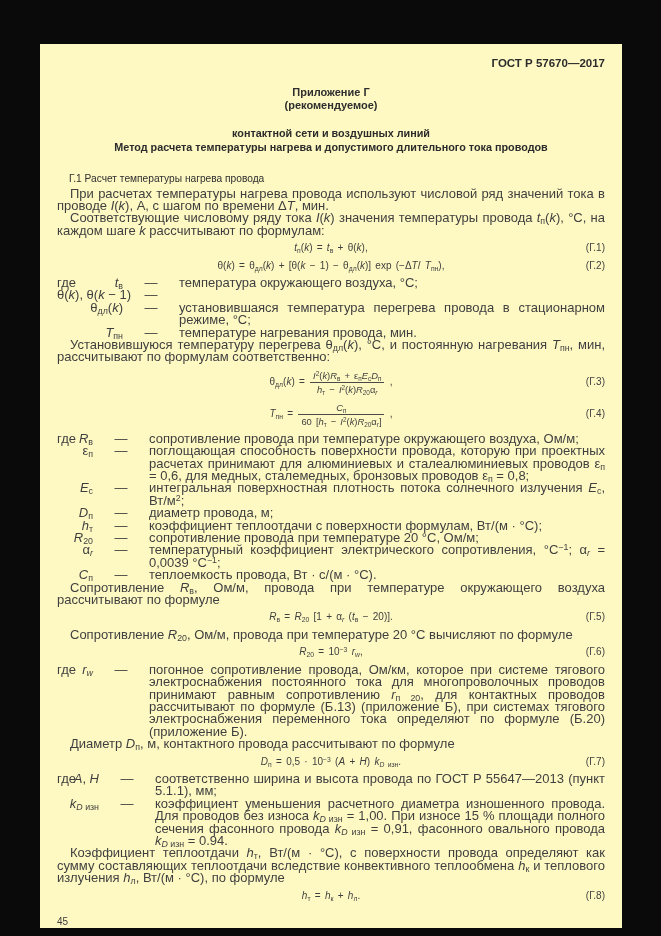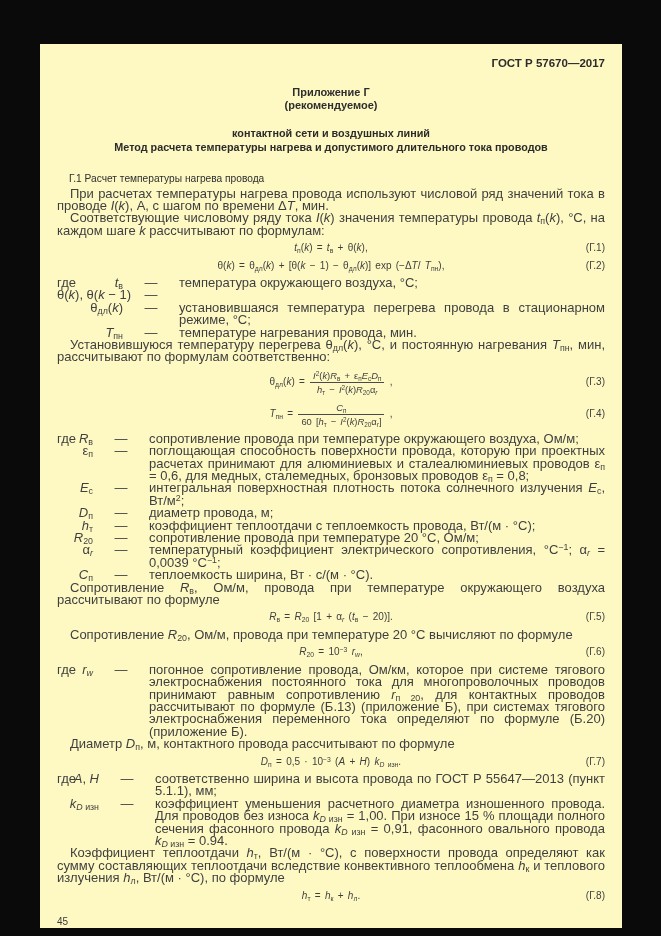--- a/index.html
+++ b/index.html
@@ -136,36 +136,36 @@
           <div class="ddef">интегральная поверхностная плотность потока солнечного излучения <i>E</i><sub>с</sub>, Вт/м<sup>2</sup>;</div>
         </div>
         <div class="drow" style="--tw: 36px;">
           <div class="dterm"><i>D</i><sub>п</sub></div>
           <div class="ddash">—</div>
           <div class="ddef">диаметр провода, м;</div>
         </div>
         <div class="drow" style="--tw: 36px;">
           <div class="dterm"><i>h</i><sub>т</sub></div>
           <div class="ddash">—</div>
-          <div class="ddef">коэффициент теплоотдачи с теплоемкость провода, Вт/(м · °С);</div>
+          <div class="ddef">коэффициент теплоотдачи с поверхности формулам, Вт/(м · °С);</div>
         </div>
         <div class="drow" style="--tw: 36px;">
           <div class="dterm"><i>R</i><sub>20</sub></div>
           <div class="ddash">—</div>
           <div class="ddef">сопротивление провода при температуре 20 °С, Ом/м;</div>
         </div>
         <div class="drow" style="--tw: 36px;">
           <div class="dterm">α<sub><i>r</i></sub></div>
           <div class="ddash">—</div>
           <div class="ddef">температурный коэффициент электрического сопротивления, °С<sup>−1</sup>; α<sub><i>r</i></sub> = 0,0039 °С<sup>−1</sup>;</div>
         </div>
         <div class="drow" style="--tw: 36px;">
           <div class="dterm"><i>C</i><sub>п</sub></div>
           <div class="ddash">—</div>
-          <div class="ddef">теплоемкость ширина, Вт · с/(м · °С).</div>
+          <div class="ddef">теплоемкость провода, Вт · с/(м · °С).</div>
         </div>
       </div>
       <div class="para">Сопротивление <i>R</i><sub>в</sub>, Ом/м, провода при температуре окружающего воздуха рассчитывают по формуле</div>
       <div class="frow">
         <div class="fsp"></div>
         <div class="fbody"><i>R</i><sub>в</sub> = <i>R</i><sub>20</sub> [1 + α<sub><i>r</i></sub> (<i>t</i><sub>в</sub> − 20)].</div>
         <div class="fnum">(Г.5)</div>
       </div>
       <div class="para">Сопротивление <i>R</i><sub>20</sub>, Ом/м, провода при температуре 20 °С вычисляют по формуле</div>
       <div class="frow">

